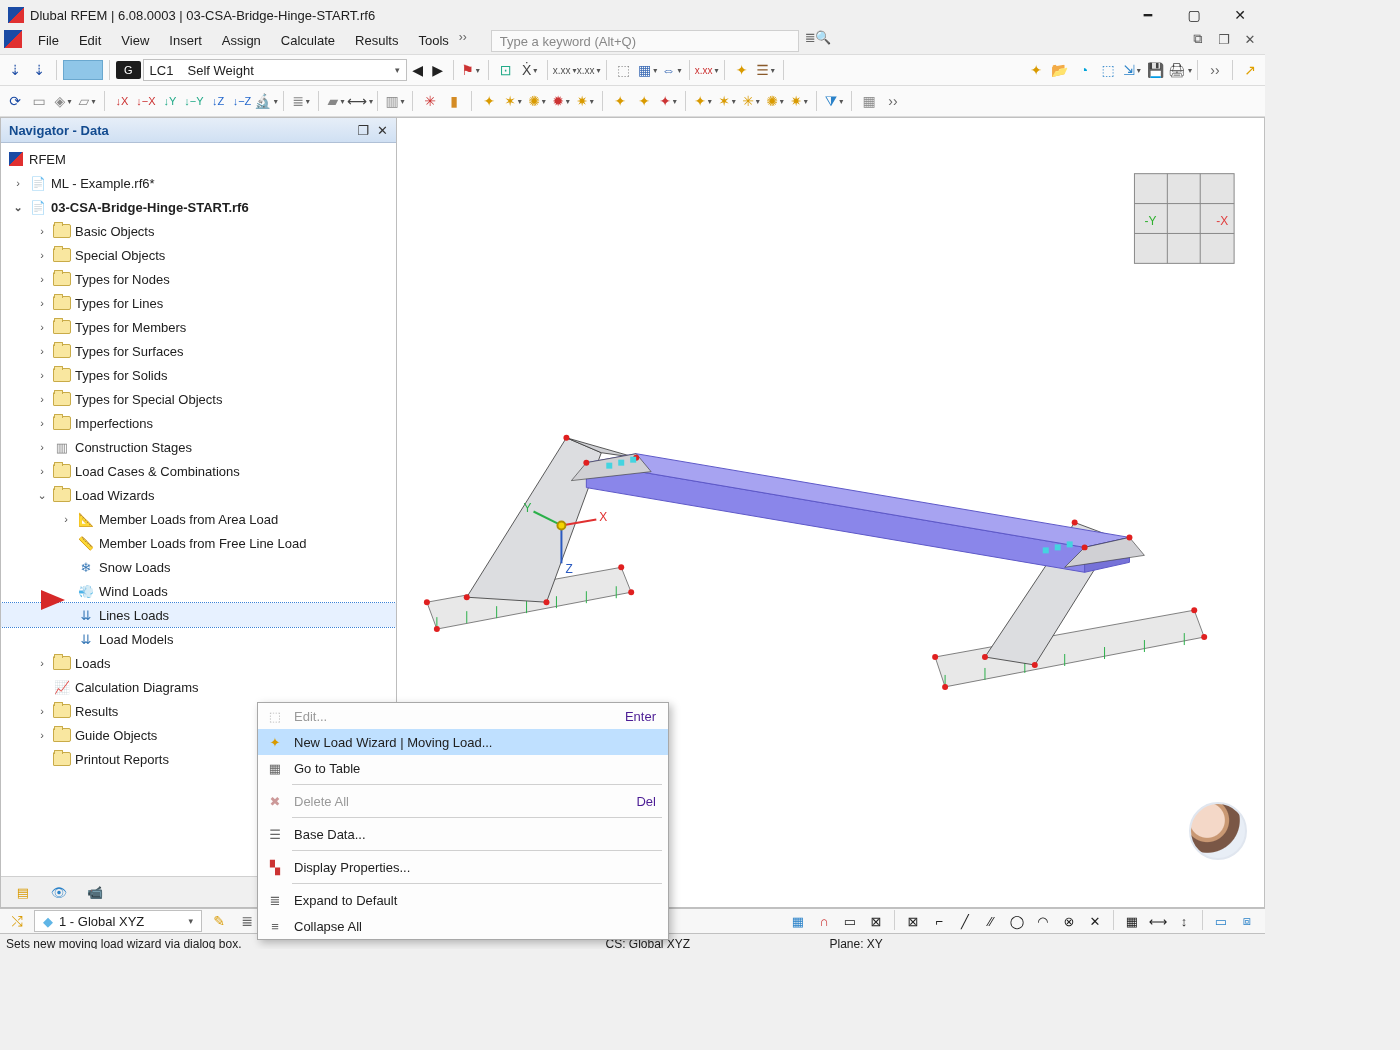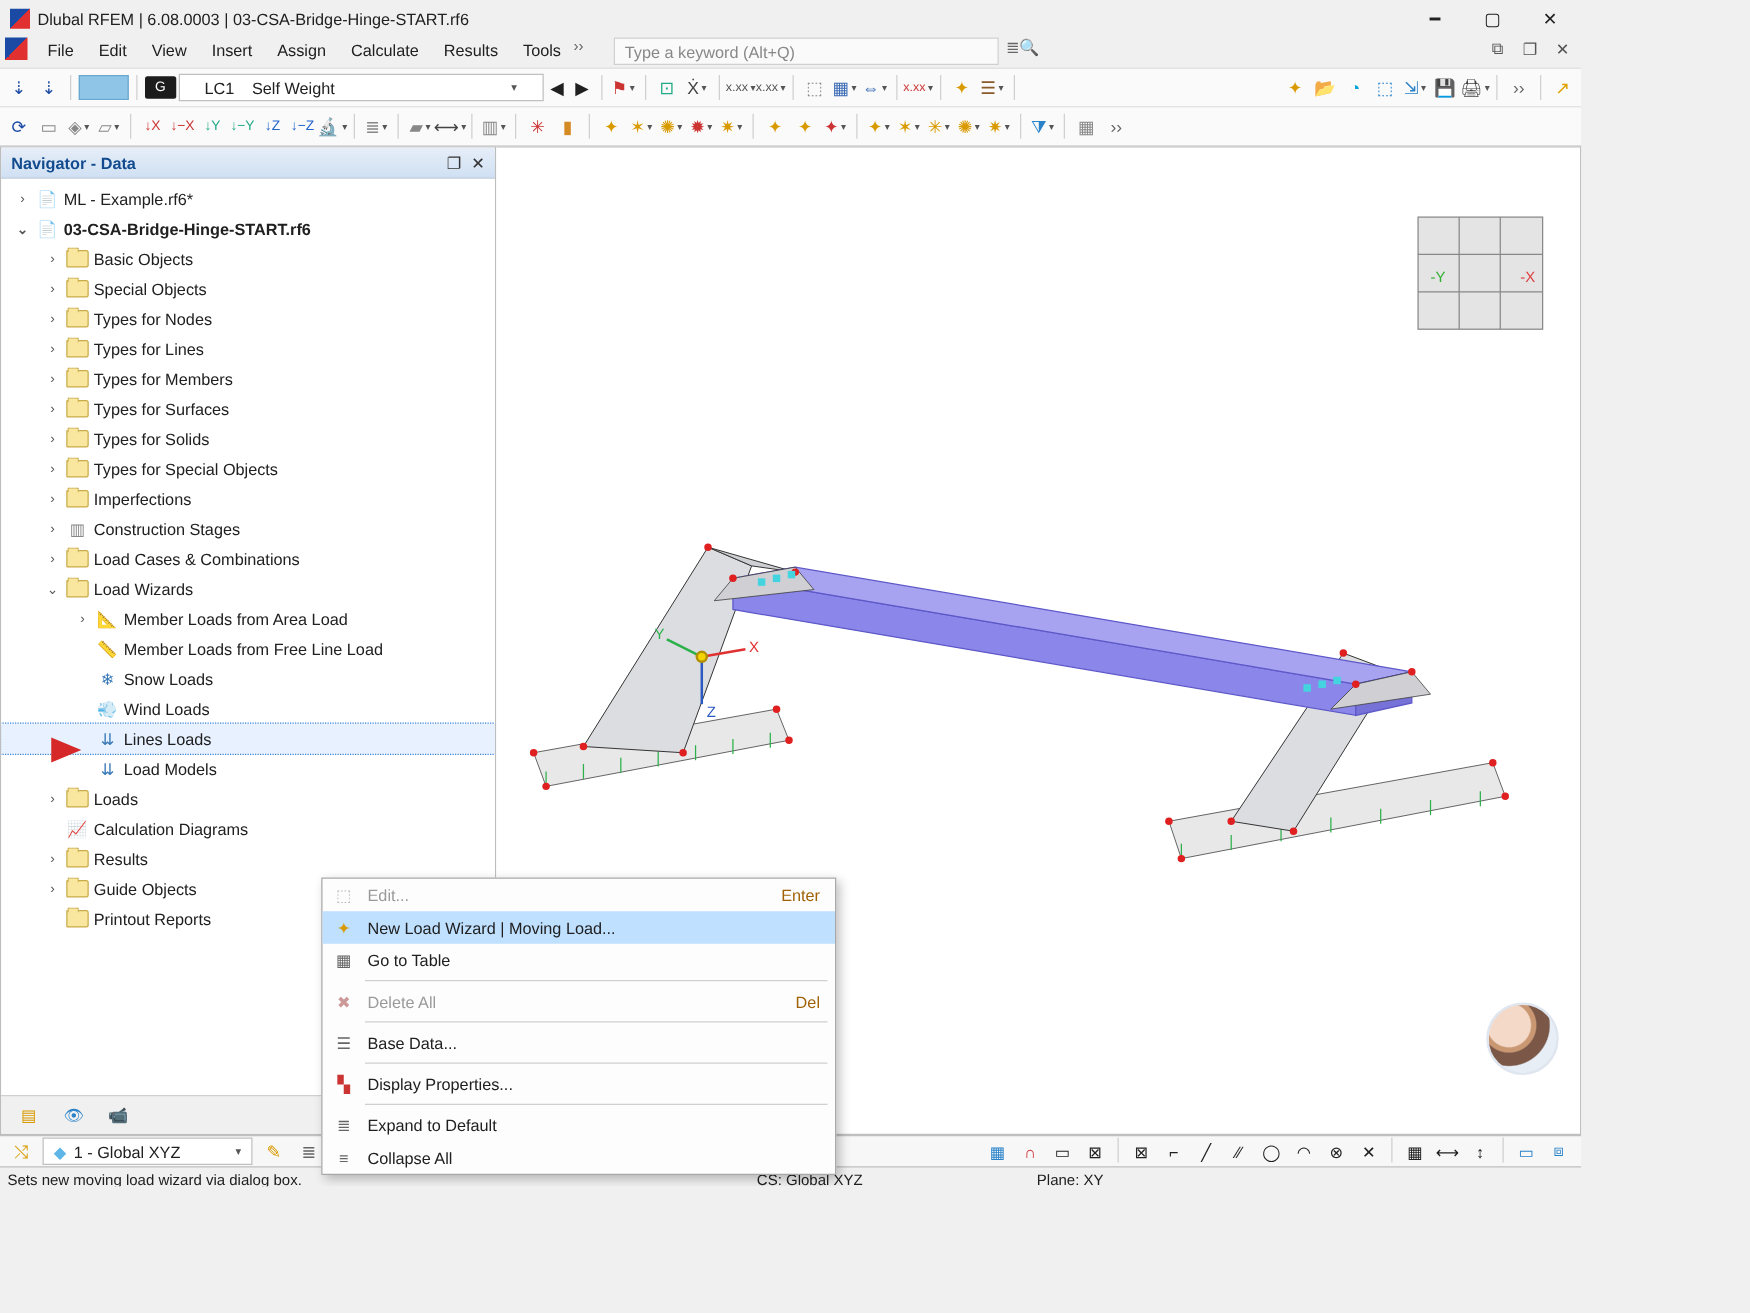--- a/index.html
+++ b/index.html
@@ -88,21 +88,21 @@
   .tb-drop::after {
     content: "▾"; font-size: 8px; color:#555; margin-left:2px;
   }
   .dark-label {
     background:#1c1c1c; color:#fff; font-size:11px;
     height:18px; display:inline-flex; align-items:center; padding:0 8px;
     border-radius:2px;
   }
   .lc-combo {
     height: 20px; border: 1px solid #c0c0c0; background:#fff;
-    display:flex; align-items:center; padding:0 20px; font-size:13px;
+    display:flex; align-items:center; padding:0 6px; font-size:13px;
     gap: 12px;
   }
   .lc-combo .lc1 { min-width: 26px; }
   .lc-combo .drop { margin-left:auto; font-size:9px; color:#555;}
   .main {
     position: relative;
     display: flex;
     height: calc(100% - 30px - 24px - 30px - 30px - 20px - 24px);
   }
   .navigator {
@@ -202,21 +202,21 @@
   .ctx-row {
     display: flex; align-items: center;
     height: 26px;
     padding-right: 12px;
   }
   .ctx-row .iconcol {
     width: 34px; display:flex; align-items:center; justify-content:center;
     height:100%;
   }
   .ctx-row .label { flex:1; padding-left: 2px; }
-  .ctx-row .shortcut { color:#a16207; }
+  .ctx-row .shortcut { color:#4c1d95; }
   .ctx-row.disabled { color:#9a9a9a; }
   .ctx-row.highlight { background:#bfe0ff; }
   .ctx-sep {
     height:1px; background:#d0d0d0; margin:3px 6px 3px 34px;
   }
   .avatar-bubble {
     position:absolute; right:18px; bottom:48px;
     width:54px; height:54px; border-radius:50%;
     background: radial-gradient(circle at 30% 30%, #f4d8c8 0 32%, #c99873 34% 40%, #7a5746 42% 60%, #e8eef6 62% 100%);
     border: 2px solid #e0e6ef;
@@ -384,20 +384,26 @@
 
   <div class="navigator">
     <div class="nav-title">
       <span>Navigator - Data</span>
       <div class="nav-actions">
         <span>❐</span>
         <span>✕</span>
       </div>
     </div>
     <div class="tree" style="position:relative;">
+      <div class="tree-row">
+        <span class="ticon">
+            <span style="width:14px;height:14px;background:linear-gradient(135deg,#1a4aa4 50%,#e03030 50%);display:inline-block;"></span>
+          </span>
+        <span>RFEM</span>
+      </div>
       <div class="tree-row" style="padding-left:10px;">
         <span class="exp">›</span>
         <span class="ticon file-icon">📄</span>
         <span>ML - Example.rf6*</span>
       </div>
       <div class="tree-row bold-row" style="padding-left:10px;">
         <span class="exp">⌄</span>
         <span class="ticon file-icon">📄</span>
         <span>03-CSA-Bridge-Hinge-START.rf6</span>
       </div>

